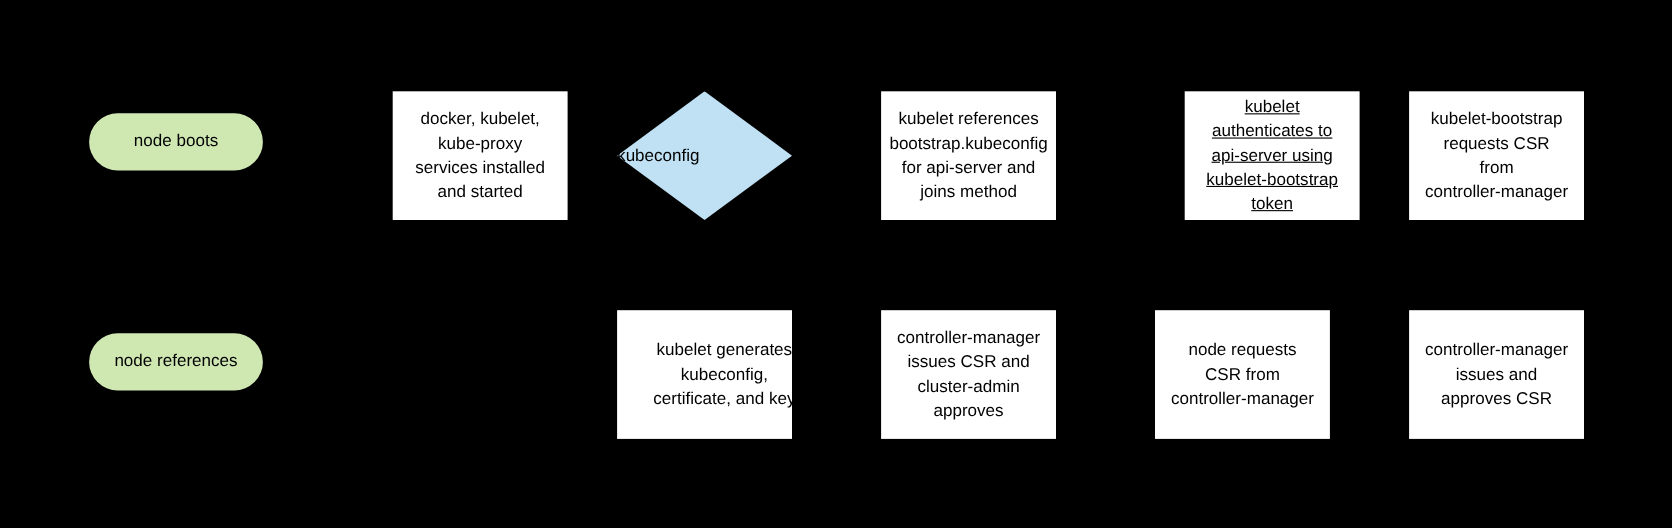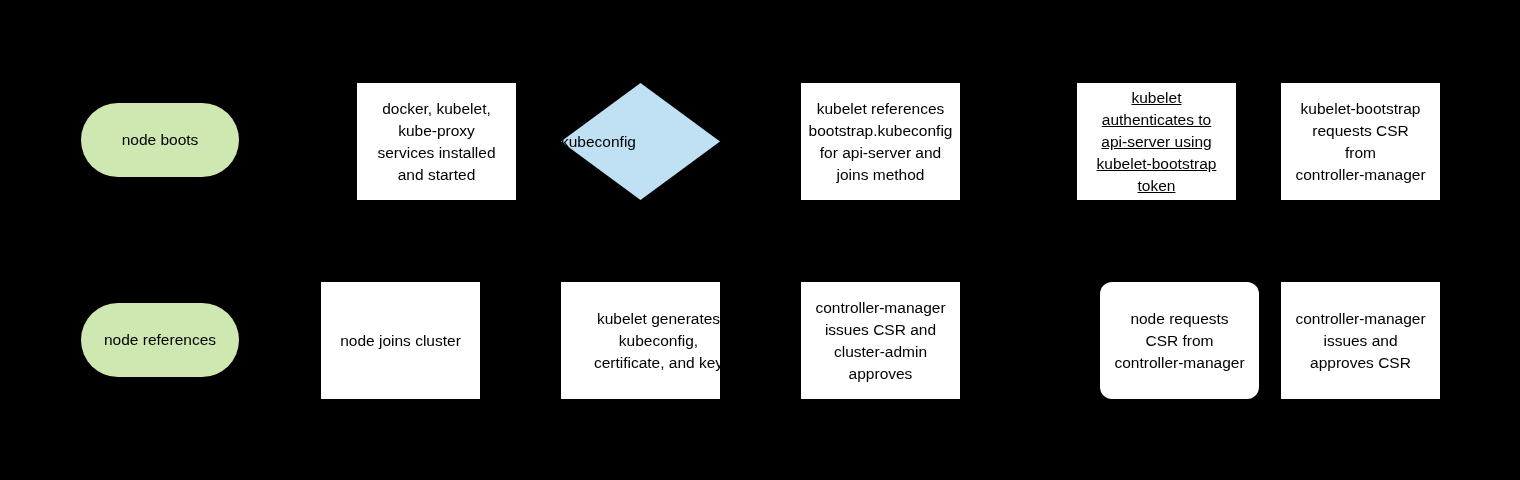--- a/index.html
+++ b/index.html
@@ -28,21 +28,21 @@
   
   .box {
     width: 159px;
     height: 117px;
     background: #ffffff;
   }
 
   
   .pill {
     width: 158px;
-    height: 74px;
+    height: 52px;
     background: #cfe8b2;
     border-radius: 37px;
   }
 
   
   .diamond {
     width: 159px;
     height: 117px;
     background: #bfe1f3;
     clip-path: polygon(50% 0%, 100% 50%, 50% 100%, 0% 50%);
@@ -120,38 +120,35 @@
     <span class="label">kubelet-bootstrap
 requests CSR
 from
 controller-manager</span>
   </div>
 
   <div class="node pill" style="left:81px; top:303px;">
     <span class="label nowrap">node references</span>
   </div>
 
-  <div class="node box" style="left:321px; top:282px;">
-    <span class="label nowrap">node joins cluster</span>
-  </div>
 
   <div class="node box" style="left:561px; top:282px;padding-left:36px;">
     <span class="label overflow">kubelet generates
 kubeconfig,
 certificate, and key</span>
   </div>
 
   <div class="node box" style="left:801px; top:282px;">
     <span class="label">controller-manager
 issues CSR and
 cluster-admin
 approves</span>
   </div>
 
-  <div class="node box" style="left:1100px; top:282px;border-radius:12px;">
+  <div class="node box" style="left:1050px; top:282px;">
     <span class="label">node requests
 CSR from
 controller-manager</span>
   </div>
 
   <div class="node box" style="left:1281px; top:282px;">
     <span class="label">controller-manager
 issues and
 approves CSR</span>
   </div>

